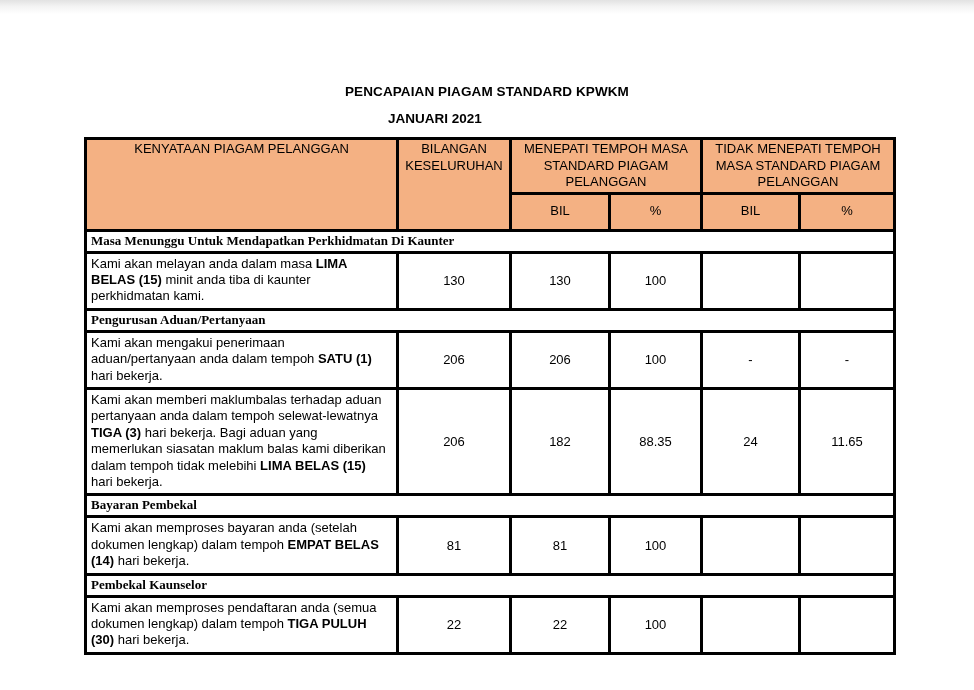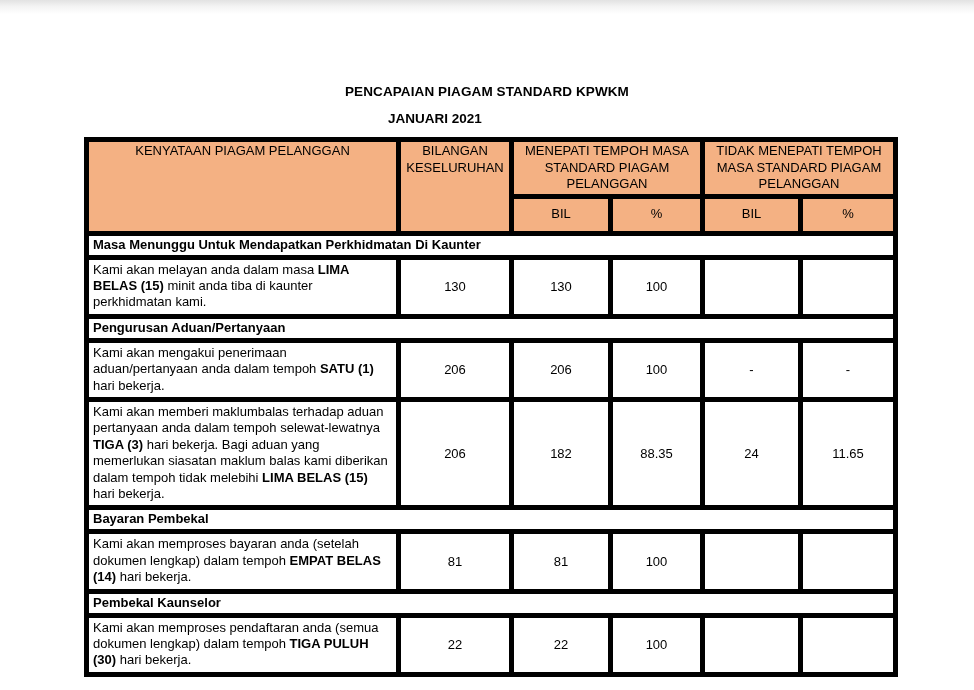--- a/index.html
+++ b/index.html
@@ -29,21 +29,21 @@
   }
   table.charter {
     position: absolute; left: 84px; top: 137px;
     width: 809px;
     border-collapse: collapse;
     table-layout: fixed;
     border: 2px solid #000;
     font-size: 13px;
   }
   table.charter th, table.charter td {
-    border: 5px solid #000000;
+    border: 3px solid #000000;
   }
   thead th {
     background: #F4B183;
     font-weight: normal;
     text-align: center;
     line-height: 16.5px;
     padding: 1px 4px;
   }
   .header-main th {
     vertical-align: top;
@@ -55,20 +55,21 @@
     vertical-align: middle;
     padding: 0 2px;
   }
   .section-cell {
     font-weight: bold;
     padding: 1px 4px 2px 4px;
     height: 20px;
     line-height: 16px;
     vertical-align: middle;
     text-align: left;
+    font-family: Liberation Serif, serif;
   }
   .statement-cell {
     padding: 2px 5px 3px 4px;
     line-height: 16.4px;
     vertical-align: top;
     text-align: left;
     margin-top: 12px;
   }
   .value-cell {
     text-align: center;

